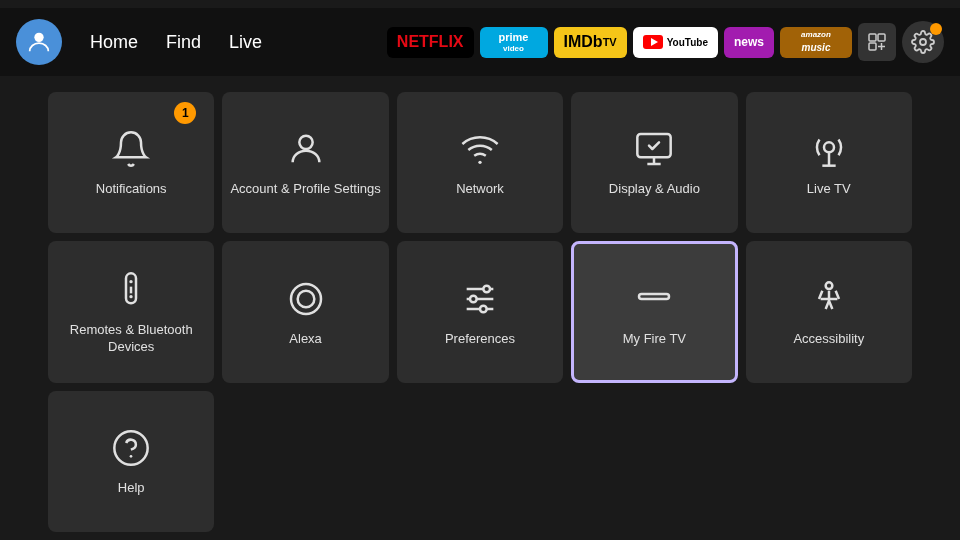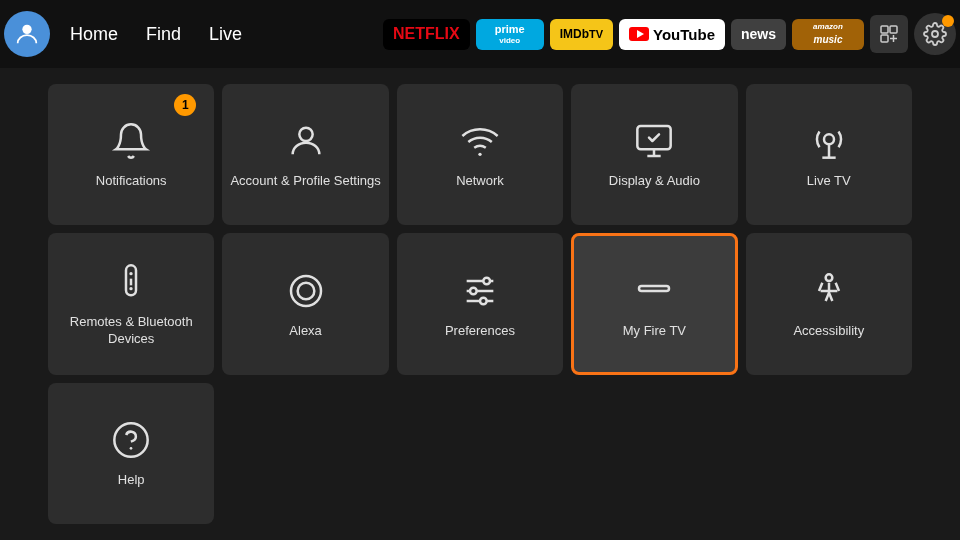--- a/index.html
+++ b/index.html
@@ -12,22 +12,23 @@
       color: #fff;
     }
 
     
     #navbar {
       width: 100%;
       height: 68px;
       background: #111;
       display: flex;
       align-items: center;
-      padding: 0 4px;
-      gap: 2px;
+      padding: 0 16px;
+      gap: 10px;
+      margin-top: 8px;
     }
 
     #avatar {
       width: 46px;
       height: 46px;
       border-radius: 50%;
       background: #4a90d9;
       display: flex;
       align-items: center;
       justify-content: center;
@@ -67,21 +68,21 @@
       cursor: pointer;
       flex-shrink: 0;
     }
     .app-netflix { background: #000; color: #e50914; font-size: 16px; min-width: 72px; }
     .app-prime { background: #00A8E0; color: #fff; font-size: 9px; min-width: 68px; flex-direction: column; line-height: 1.2; }
     .app-prime .prime-top { font-size: 11px; font-weight: 700; }
     .app-prime .prime-bottom { font-size: 8px; }
     .app-imdb { background: #F5C518; color: #000; font-size: 13px; min-width: 58px; }
     .app-youtube { background: #fff; color: #000; font-size: 11px; min-width: 72px; gap: 4px; }
     .app-youtube .yt-icon { background: #FF0000; border-radius: 3px; width: 20px; height: 14px; display: flex; align-items: center; justify-content: center; }
-    .app-news { background: #404040; color: #fff; font-size: 14px; font-weight: 700; min-width: 50px; text-align: right; }
+    .app-news { background: #a21caf; color: #fff; font-size: 12px; font-weight: 700; min-width: 50px; text-align: right; }
     .app-amazon-music { background: #a16207; color: #fff; font-size: 8px; min-width: 72px; flex-direction: column; line-height: 1.3; font-style: italic; }
     .app-amazon-music .am-top { font-size: 8px; }
     .app-amazon-music .am-bottom { font-size: 10px; font-weight: 800; }
 
     .app-all-apps {
       width: 38px;
       height: 38px;
       background: #333;
       border-radius: 6px;
       display: flex;
@@ -127,21 +128,21 @@
       flex-direction: column;
       align-items: center;
       justify-content: center;
       gap: 10px;
       cursor: pointer;
       position: relative;
       padding: 12px 8px;
     }
     .tile.selected {
       background: #3c3c3c;
-      border: 3px solid #f97316;
+      border: 3px solid #c4b5fd;
     }
 
     .tile-label {
       font-size: 13px;
       font-weight: 500;
       text-align: center;
       color: #e0e0e0;
       line-height: 1.3;
     }
     .tile-icon {
@@ -196,31 +197,31 @@
   <div id="streaming-apps">
 
     <div class="stream-app app-netflix">NETFLIX</div>
 
     <div class="stream-app app-prime">
       <span class="prime-top">prime</span>
       <span class="prime-bottom">video</span>
     </div>
 
     <div class="stream-app app-imdb">
-      <span style="font-weight:900;font-size:12px;">IMDb</span>
+      <span style="font-weight:900;font-size:16px;">IMDb</span>
         <span style="font-size:11px;font-weight:600;">TV</span>
     </div>
 
     <div class="stream-app app-youtube">
       <div class="yt-icon">
         <svg width="12" height="10" viewBox="0 0 12 10">
             <polygon points="4,1 11,5 4,9" fill="white"></polygon>
           </svg>
       </div>
-      <span style="font-size:15px;font-weight:700;">YouTube</span>
+      <span style="font-size:10px;font-weight:700;">YouTube</span>
     </div>
 
     <div class="stream-app app-news">news</div>
 
     <div class="stream-app app-amazon-music">
       <span class="am-top">amazon</span>
       <span class="am-bottom">music</span>
     </div>
 
     <div class="app-all-apps">

